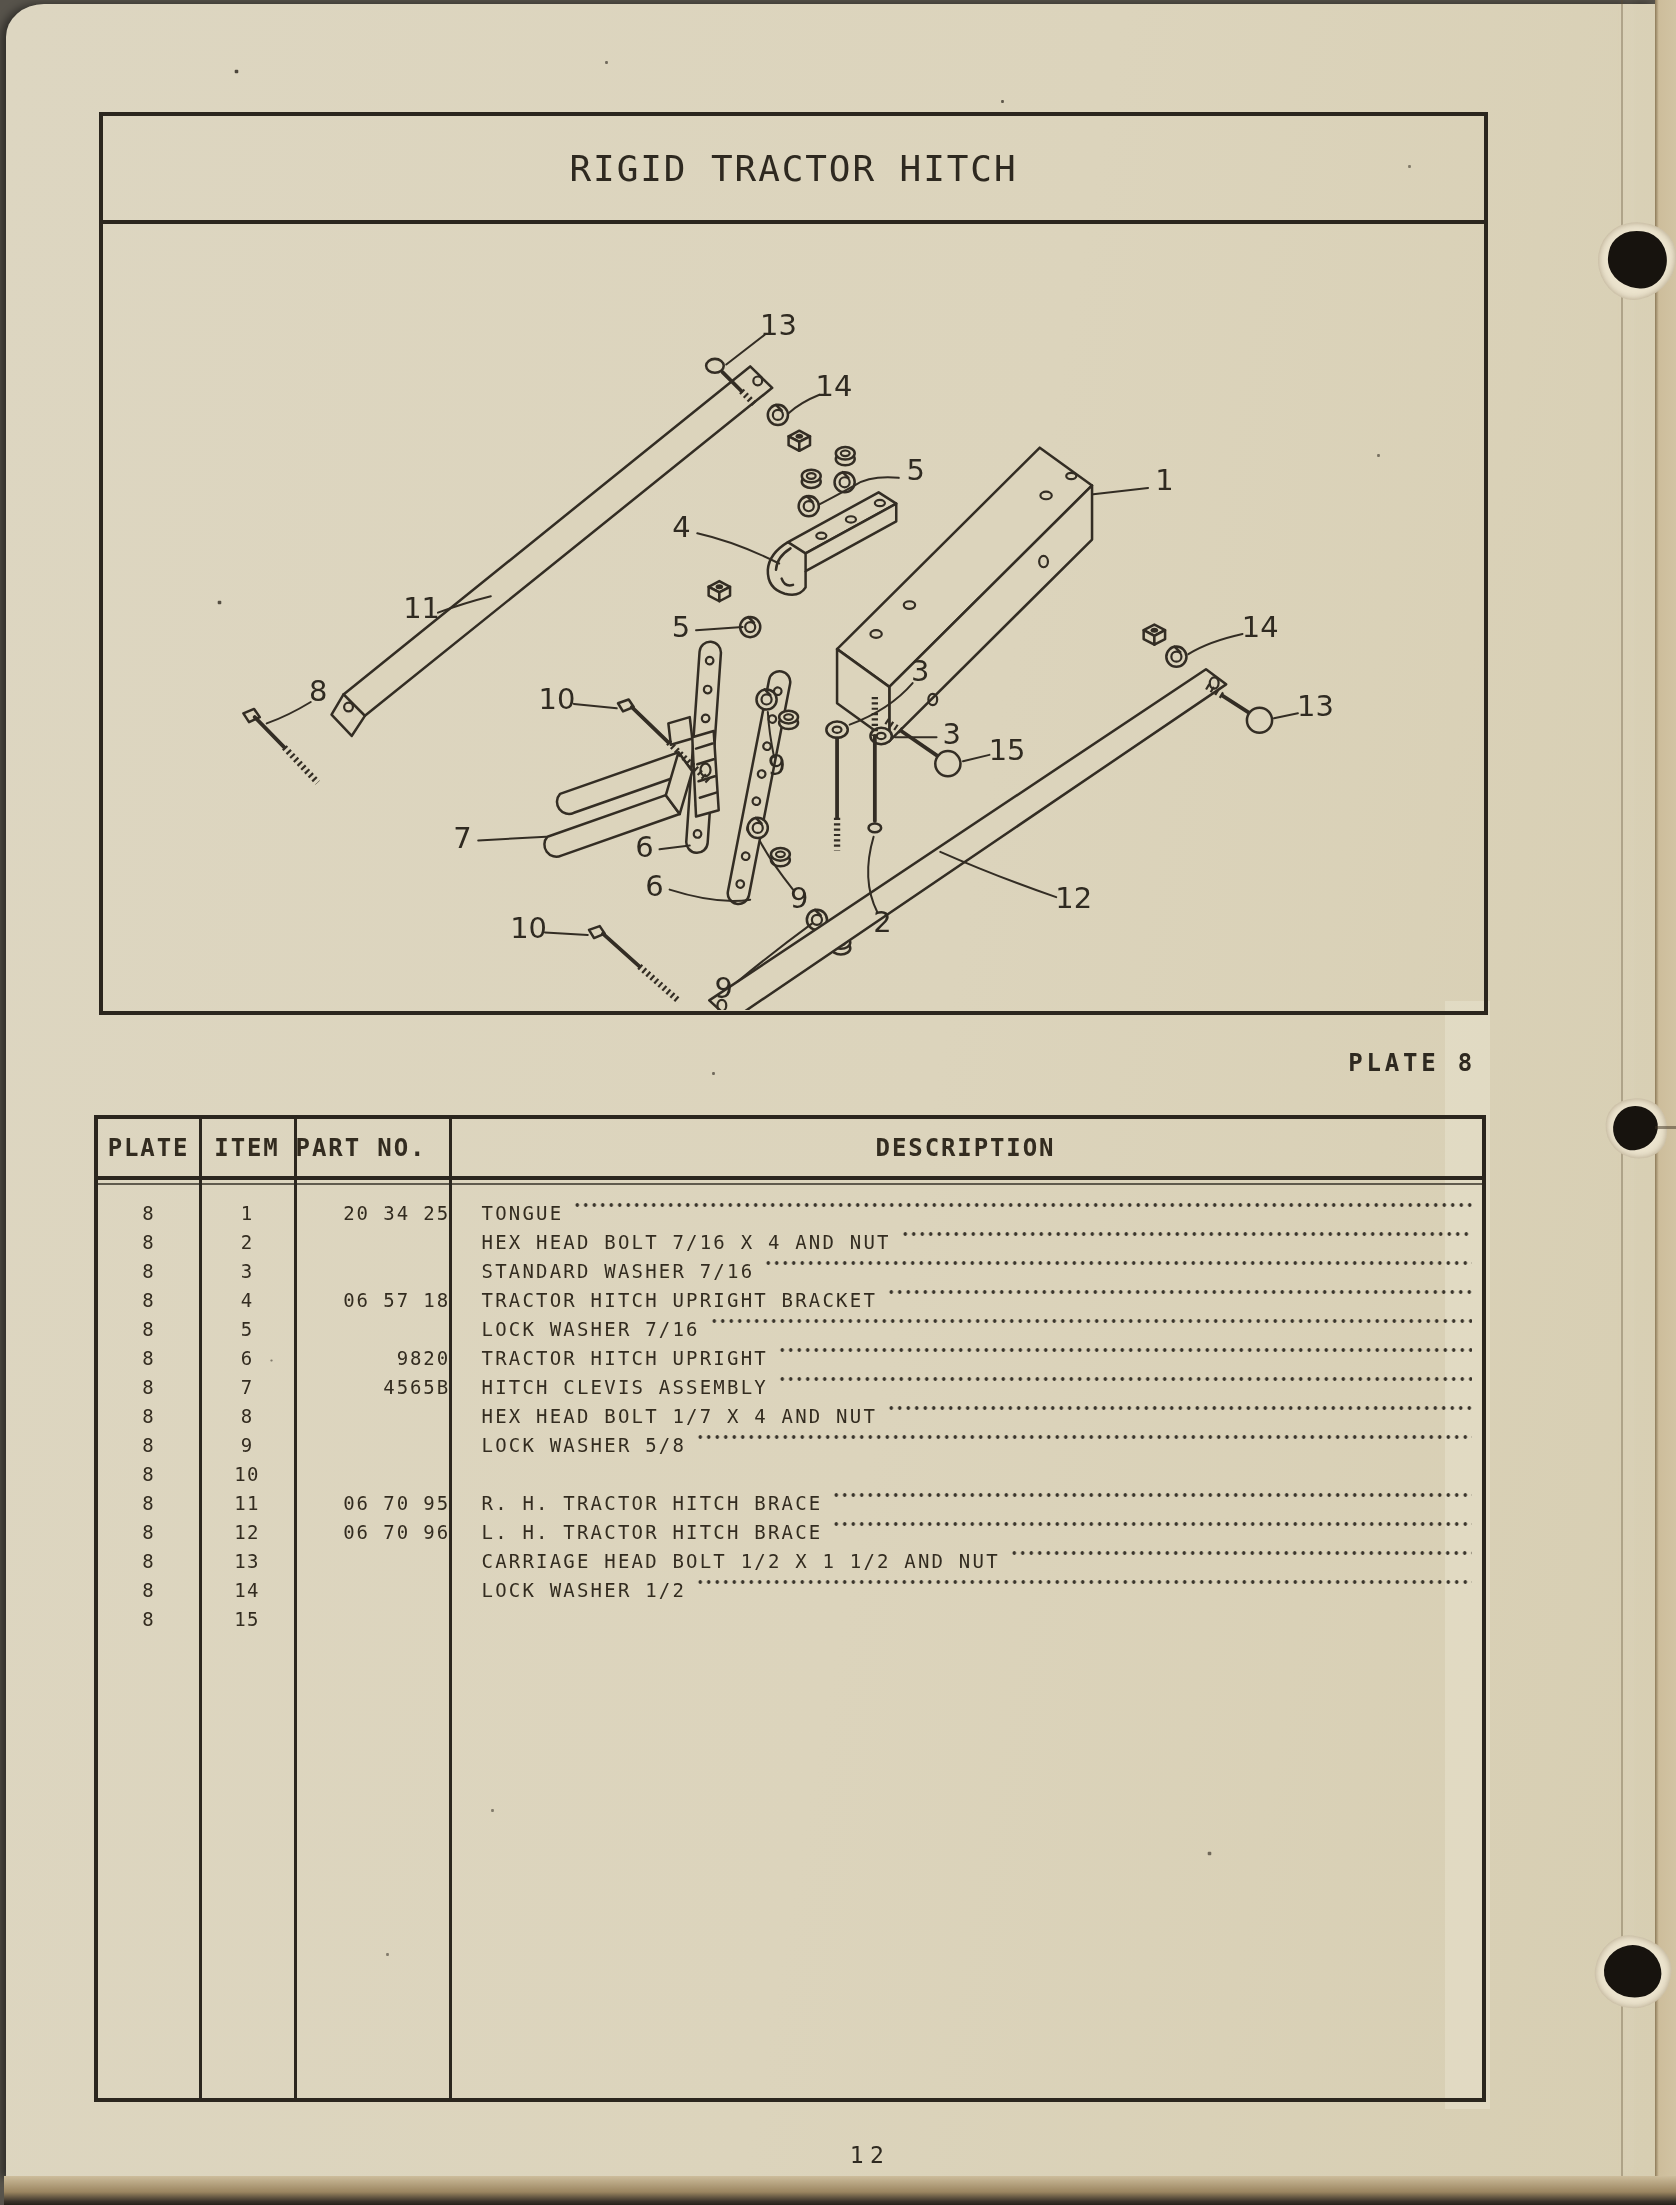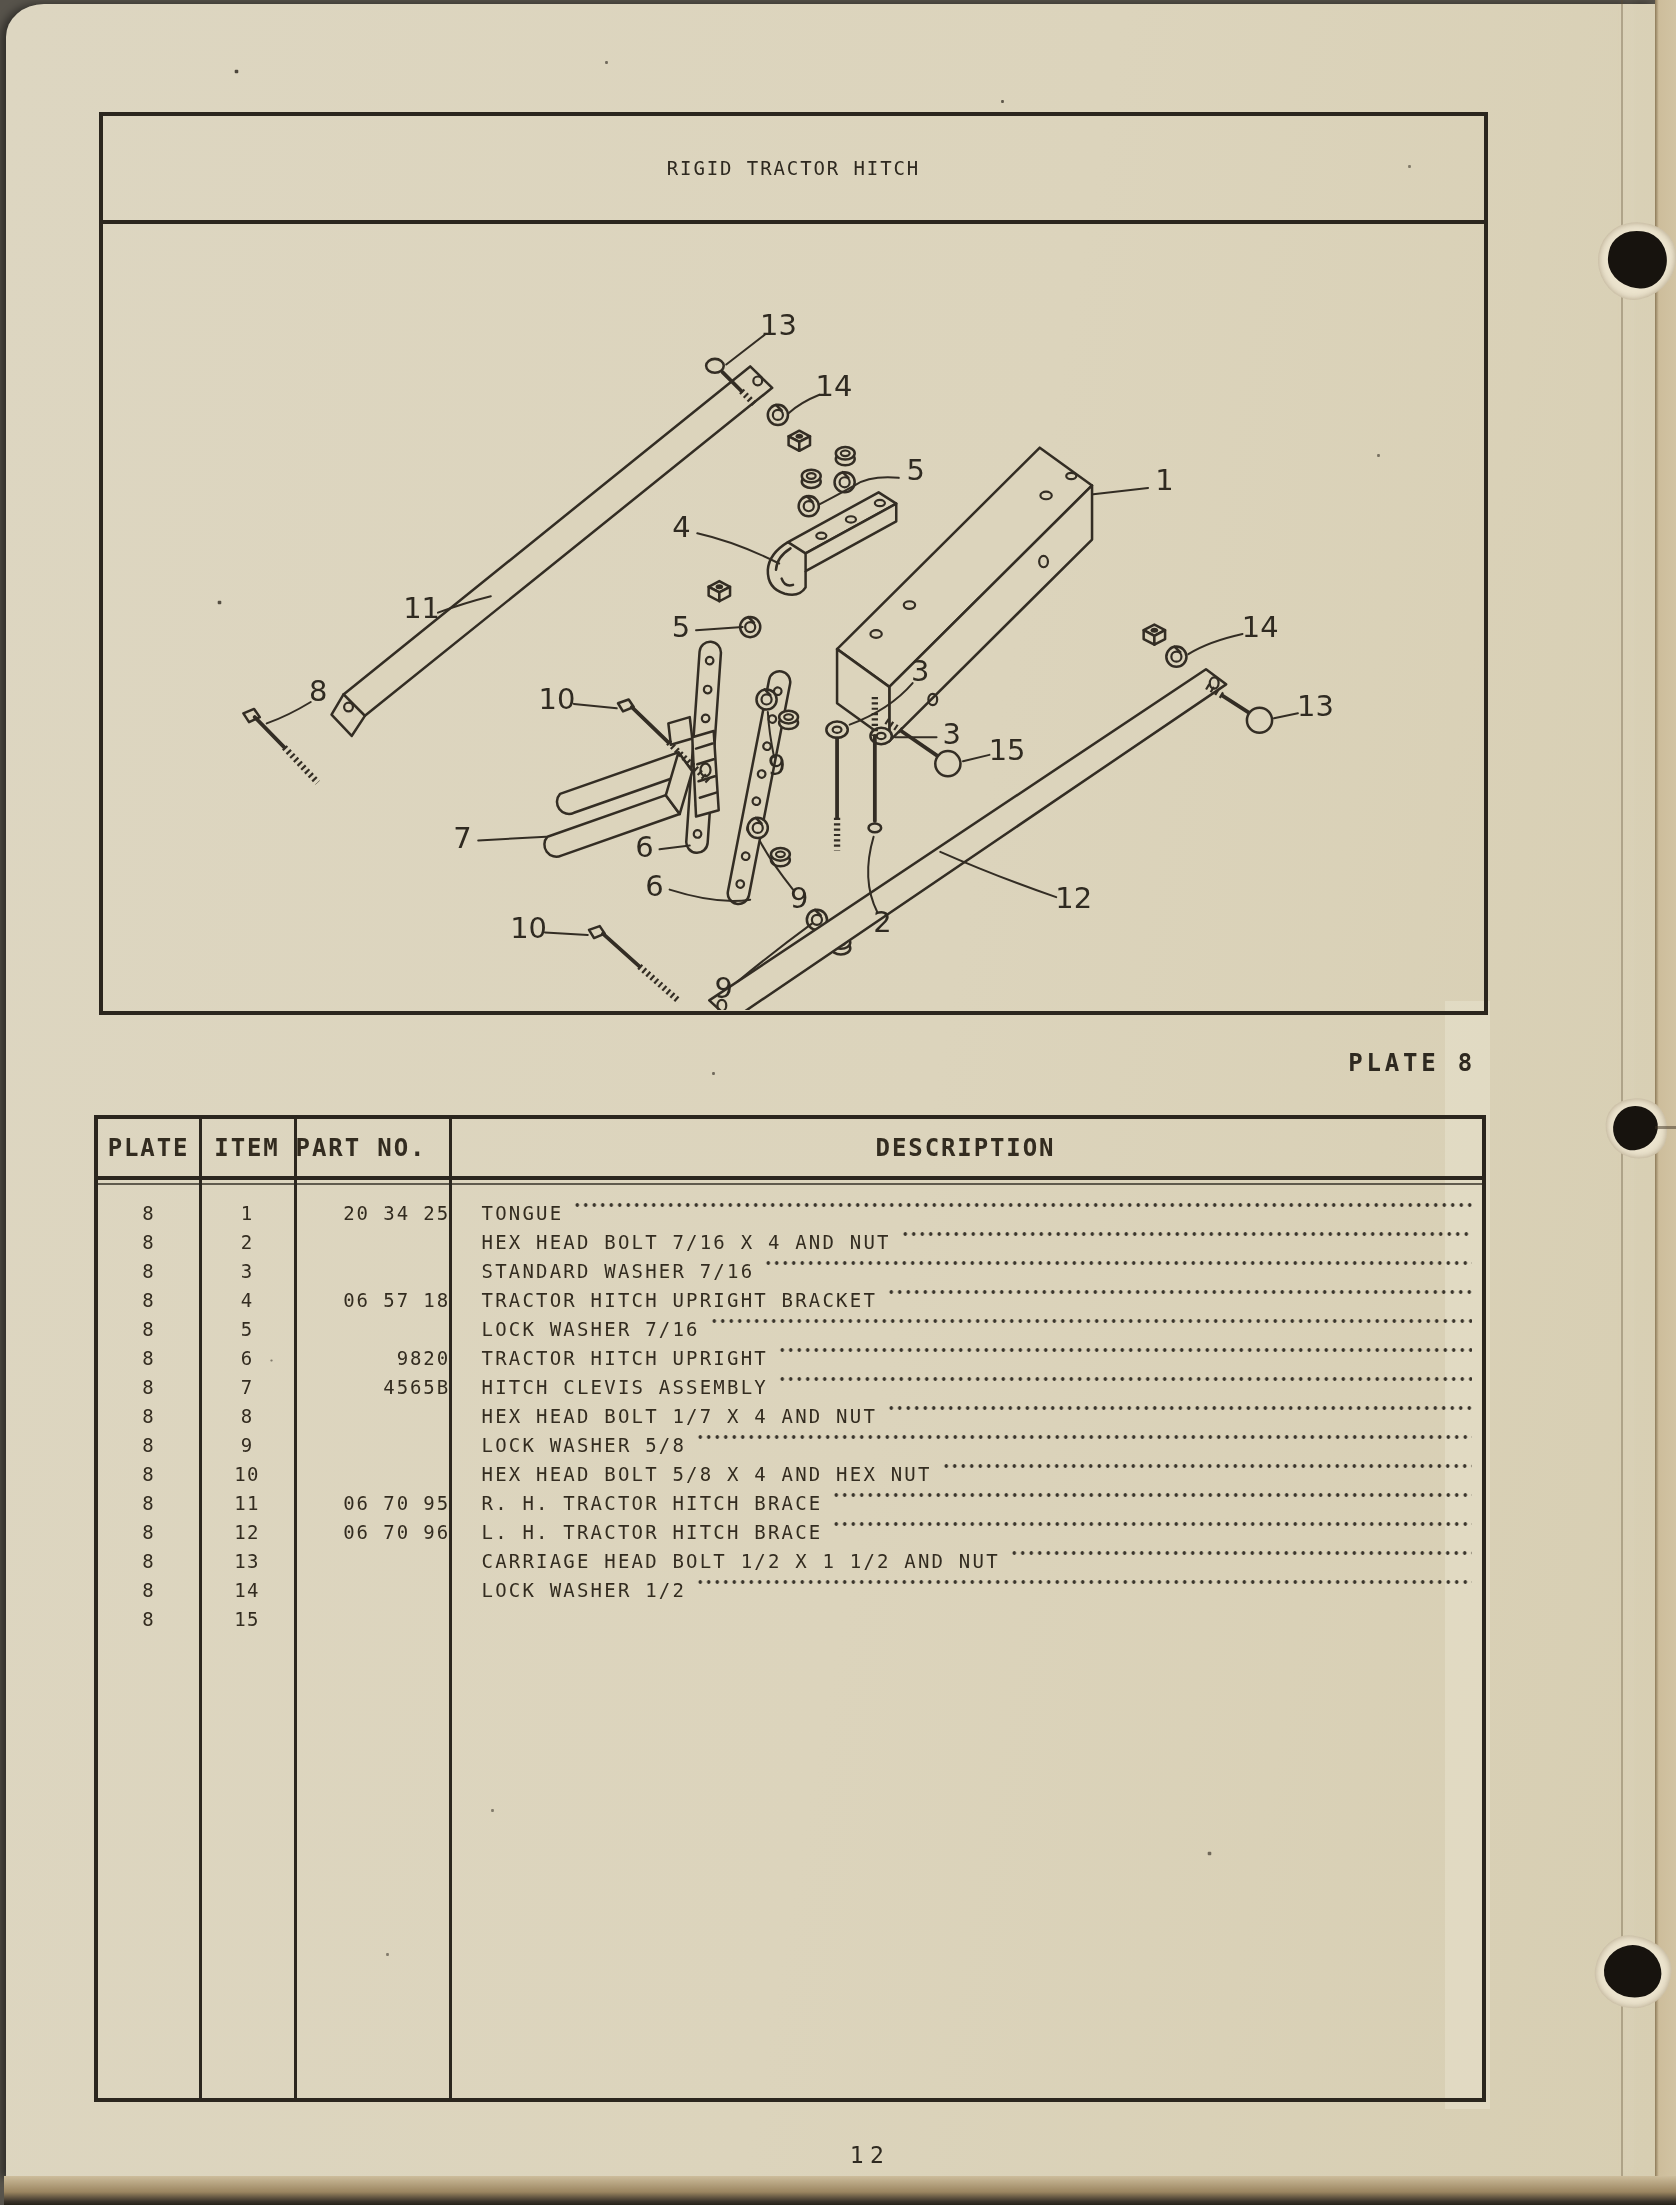--- a/index.html
+++ b/index.html
@@ -30,21 +30,21 @@
   #h1{left:1608px;top:231px;width:59px;height:57px;border-radius:52% 48% 44% 56%/46% 54% 50% 50%;transform:rotate(8deg);}
   #h2t{left:1605px;top:1098px;width:63px;height:60px;border-radius:55% 45% 48% 52%/46% 58% 42% 54%;transform:rotate(14deg);}
   #h2{left:1613px;top:1106px;width:45px;height:44px;border-radius:48% 52% 57% 43%/52% 46% 54% 48%;transform:rotate(-6deg);}
   #h2s{position:absolute;left:1655px;top:1126px;width:22px;height:2.5px;background:rgba(62,50,34,.5);z-index:6;}
   #h3t{left:1595px;top:1936px;width:76px;height:72px;border-radius:44% 56% 50% 50%/55% 45% 52% 48%;transform:rotate(9deg);}
   #h3{left:1604px;top:1945px;width:57px;height:53px;border-radius:50% 50% 42% 58%/48% 55% 45% 52%;transform:rotate(-10deg);}
   
   .figure{position:absolute;left:99px;top:112px;width:1389px;height:903px;
         border:4.4px solid #2b261e;box-sizing:border-box;}
   .figure-head{height:104px;border-bottom:4.4px solid #2b261e;display:flex;align-items:center;justify-content:center;}
-  .figure-title{font-size:19px;letter-spacing:1.9px;color:#2e2920;font-weight:400;}
+  .figure-title{font-size:36px;letter-spacing:1.9px;color:#2e2920;font-weight:400;}
   .diagram-svg{position:absolute;left:0;top:108px;}
   .ln{stroke:#332d24;stroke-width:4;fill:none;stroke-linecap:round;}
   .fillp{fill:#dcd4bc;stroke:#332d24;stroke-width:4;stroke-linejoin:round;}
   .hole{fill:none;stroke:#332d24;stroke-width:3.5;}
   .thread{stroke:#332d24;stroke-width:10;stroke-dasharray:3.5 5;fill:none;}
   .shaft{stroke:#332d24;stroke-width:6;fill:none;stroke-linecap:round;}
   .lead{stroke:#332d24;stroke-width:3.2;fill:none;stroke-linecap:round;}
   .callout{font-family:"DejaVu Sans","Liberation Sans",sans-serif;font-size:46px;fill:#2f2a21;}
   
   .plate-label{position:absolute;left:1259px;top:1049px;width:217px;text-align:right;
@@ -407,24 +407,20 @@
     <span class="c4">
       <span class="desc-text">LOCK WASHER 5/8</span>
       <span class="dots"></span>
     </span>
   </div>
 
   <div class="prow">
     <span class="c1">8</span>
     <span class="c2">10</span>
     <span class="c3"></span>
-    <span class="c4">
-      <span class="desc-text">HEX HEAD BOLT 5/8 X 4 AND HEX NUT</span>
-      <span class="dots"></span>
-    </span>
   </div>
 
   <div class="prow">
     <span class="c1">8</span>
     <span class="c2">11</span>
     <span class="c3">06 70 95</span>
     <span class="c4">
       <span class="desc-text">R. H. TRACTOR HITCH BRACE</span>
       <span class="dots"></span>
     </span>

